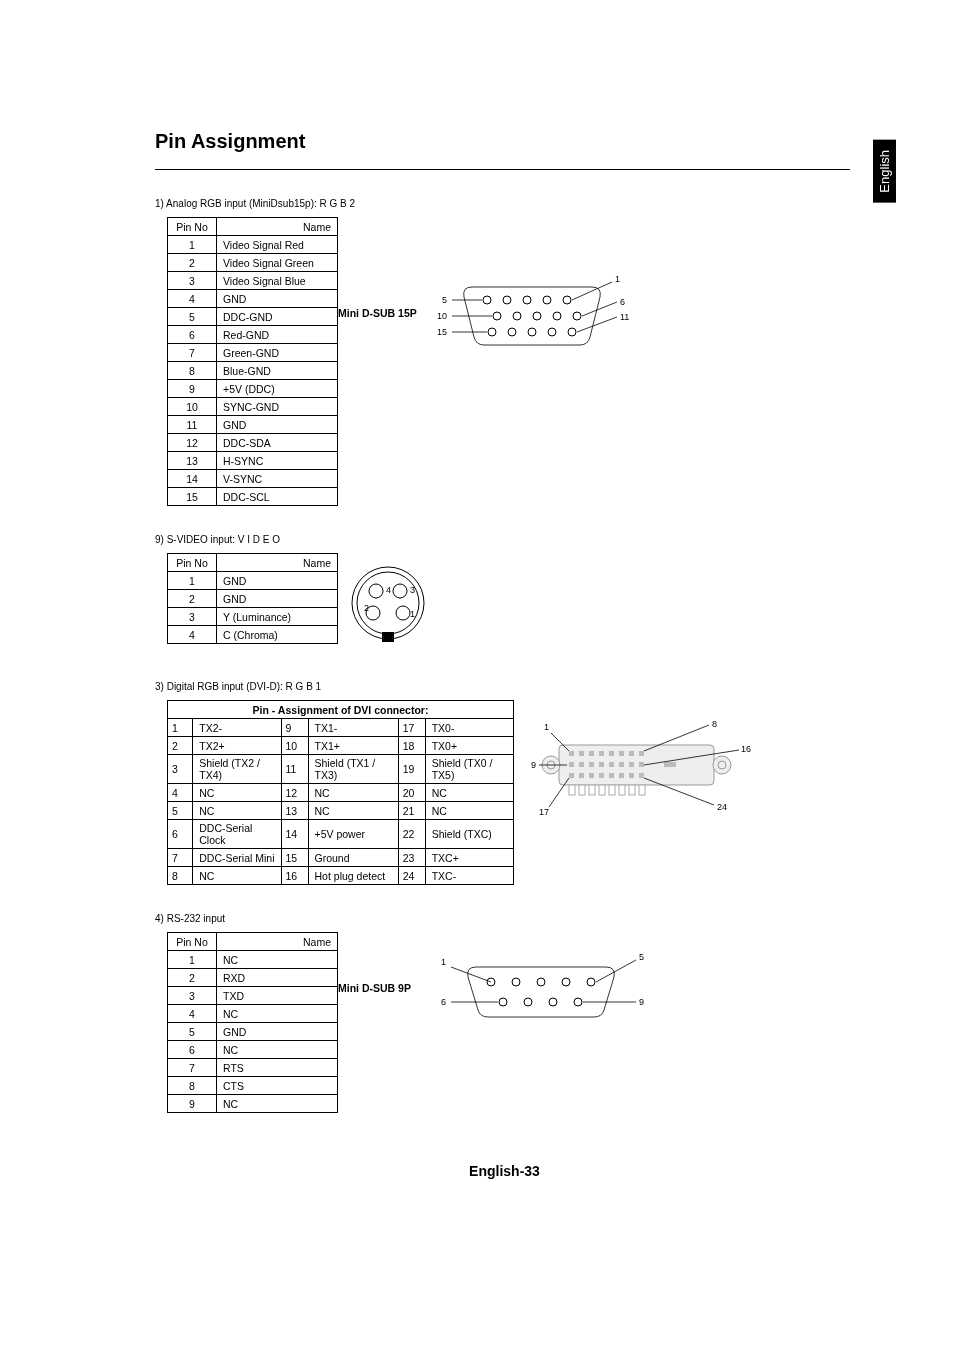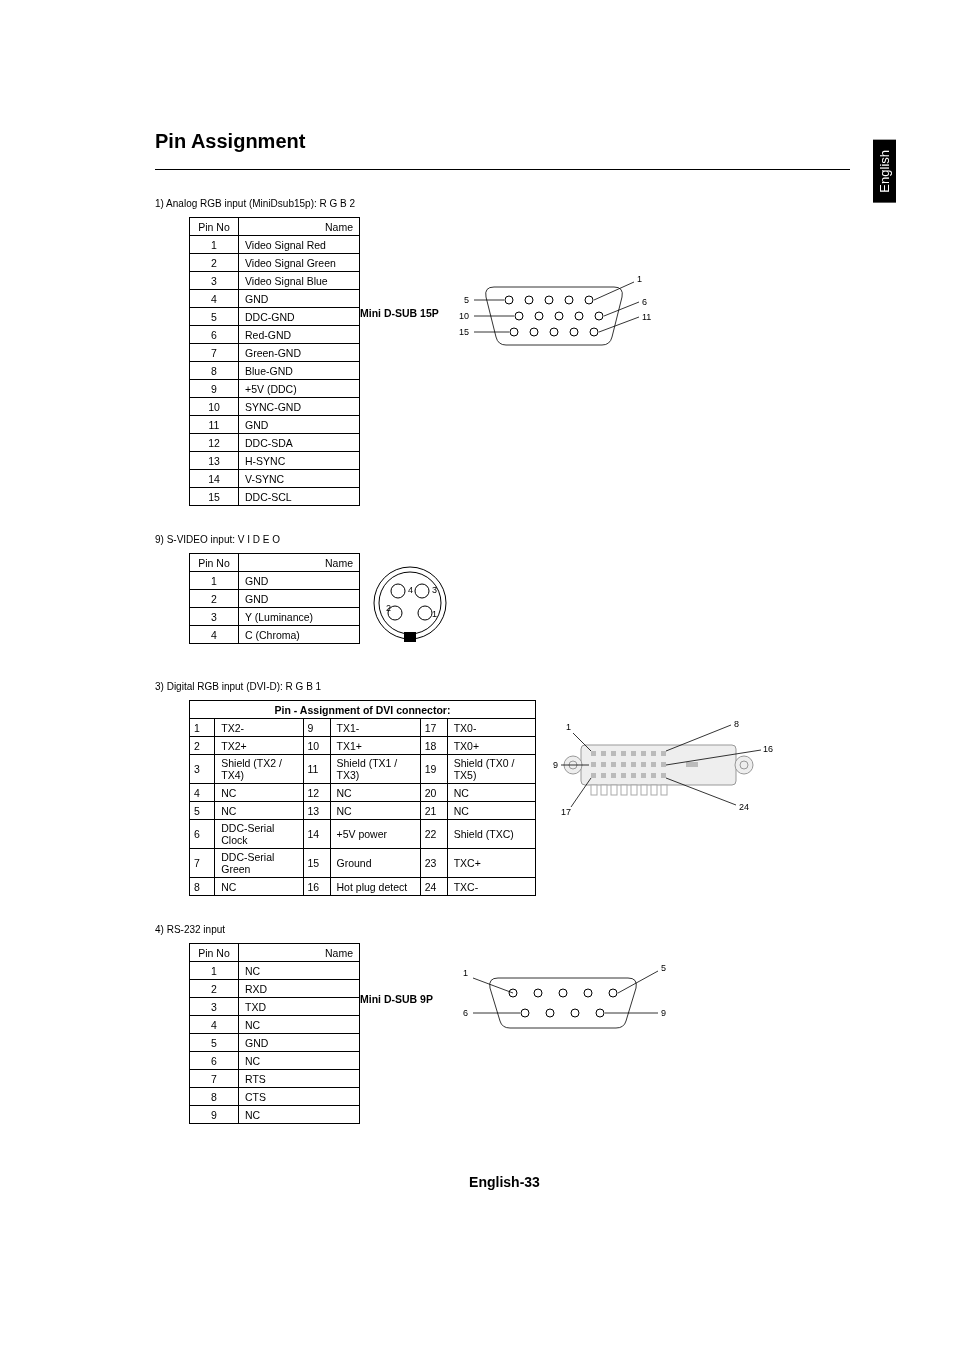--- a/index.html
+++ b/index.html
@@ -49,21 +49,21 @@
   .diagram-col {
     flex: 1;
     display: flex;
     flex-direction: row;
     align-items: center;
     padding-top: 20px;
   }
   table {
     border-collapse: collapse;
     font-size: 10.5px;
-    margin-left: 34px;
+    margin-left: 12px;
   }
   table th, table td {
     border: 1px solid #000;
     padding: 2px 6px;
     text-align: left;
     height: 13px;
   }
   table th {
     text-align: right;
     font-weight: normal;
@@ -308,21 +308,21 @@
         <tr>
               <td>6</td>
               <td>DDC-Serial Clock</td>
               <td>14</td>
               <td>+5V power</td>
               <td>22</td>
               <td>Shield (TXC)</td>
             </tr>
         <tr>
               <td>7</td>
-              <td>DDC-Serial Green</td>
+              <td>DDC-Serial Mini</td>
               <td>15</td>
               <td>Ground</td>
               <td>23</td>
               <td>TXC+</td>
             </tr>
         <tr>
               <td>8</td>
               <td>NC</td>
               <td>16</td>
               <td>Hot plug detect</td>

